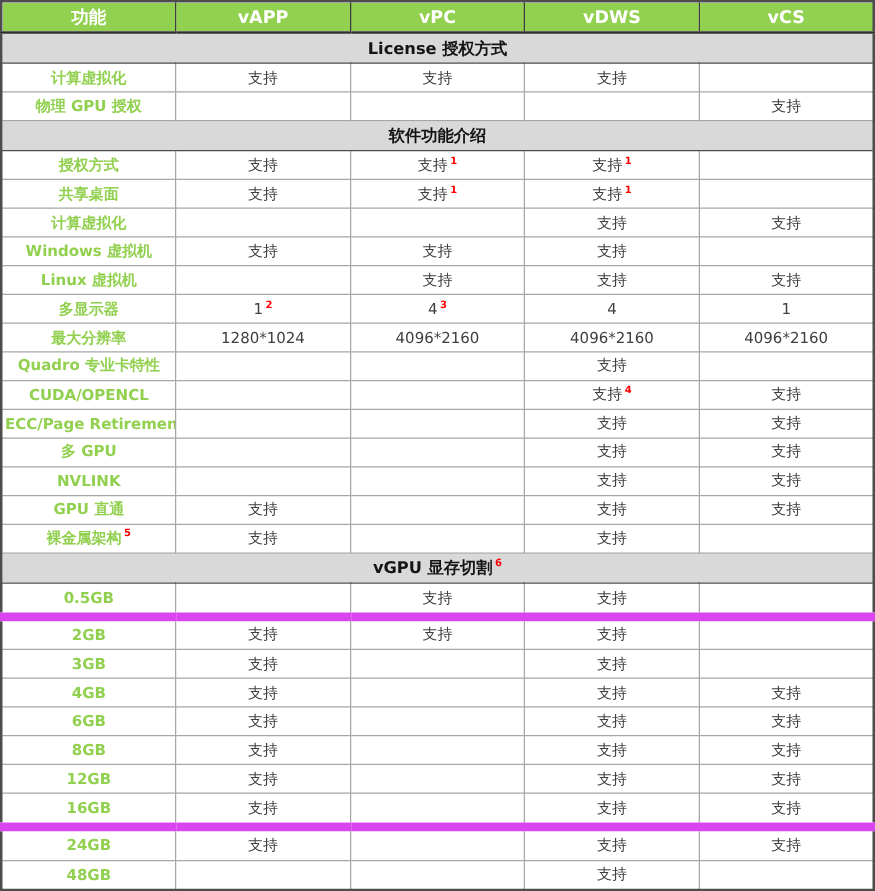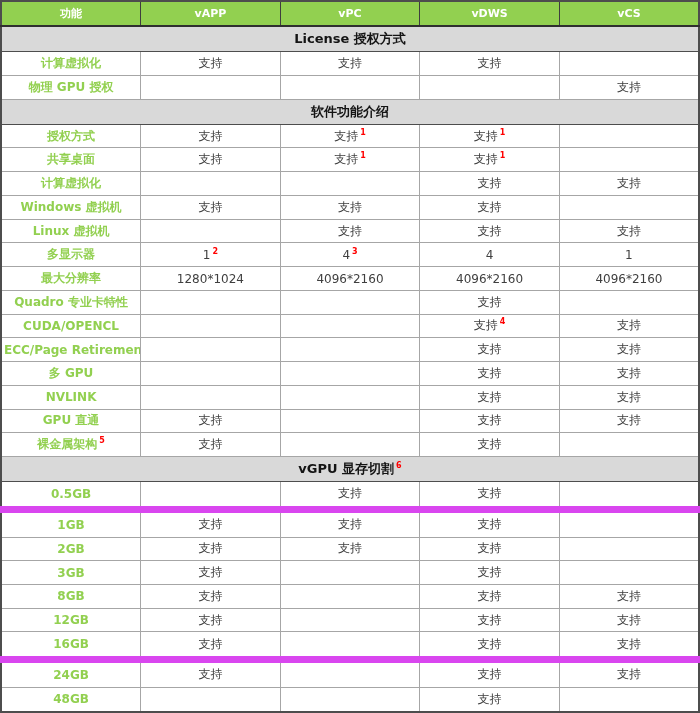--- a/index.html
+++ b/index.html
@@ -29,21 +29,21 @@
     text-align:center;
     vertical-align:middle;
     padding:0 2px;
     overflow:hidden;
     white-space:nowrap;
   }
   thead th{
     background:var(--header-bg);
     color:var(--header-text);
     font-weight:bold;
-    font-size:11px;
+    font-size:14px;
     height:23px;
     border:1px solid #3E3E3E;
     border-bottom:2px solid #2F2F2F;
   }
   td.section{
     background:var(--section-bg);
     color:#141414;
     font-weight:bold;
     font-size:13px;
     border-top:1.5px solid var(--border-dark);
@@ -212,39 +212,46 @@
         <td colspan="5" class="section"><span>vGPU 显存切割</span><sup class="fnote">6</sup></td>
       </tr>
       <tr class="thick">
         <td class="label"><span>0.5GB</span></td>
         <td class="value"><span></span></td>
         <td class="value"><span>支持</span></td>
         <td class="value"><span>支持</span></td>
         <td class="value"><span></span></td>
       </tr>
       <tr>
-        <td class="label"><span>1GB</span></td>
-        <td class="value"><span>支持</span></td>
-        <td class="value"><span>支持</span></td>
-        <td class="value"><span>支持</span></td>
-        <td class="value"><span></span></td>
-      </tr>
-      <tr>
         <td class="label"><span>2GB</span></td>
         <td class="value"><span>支持</span></td>
         <td class="value"><span>支持</span></td>
         <td class="value"><span>支持</span></td>
         <td class="value"><span></span></td>
       </tr>
       <tr>
         <td class="label"><span>3GB</span></td>
         <td class="value"><span>支持</span></td>
         <td class="value"><span></span></td>
         <td class="value"><span>支持</span></td>
         <td class="value"><span></span></td>
+      </tr>
+      <tr>
+        <td class="label"><span>4GB</span></td>
+        <td class="value"><span>支持</span></td>
+        <td class="value"><span></span></td>
+        <td class="value"><span>支持</span></td>
+        <td class="value"><span>支持</span></td>
+      </tr>
+      <tr>
+        <td class="label"><span>6GB</span></td>
+        <td class="value"><span>支持</span></td>
+        <td class="value"><span></span></td>
+        <td class="value"><span>支持</span></td>
+        <td class="value"><span>支持</span></td>
       </tr>
       <tr>
         <td class="label"><span>8GB</span></td>
         <td class="value"><span>支持</span></td>
         <td class="value"><span></span></td>
         <td class="value"><span>支持</span></td>
         <td class="value"><span>支持</span></td>
       </tr>
       <tr>
         <td class="label"><span>12GB</span></td>

